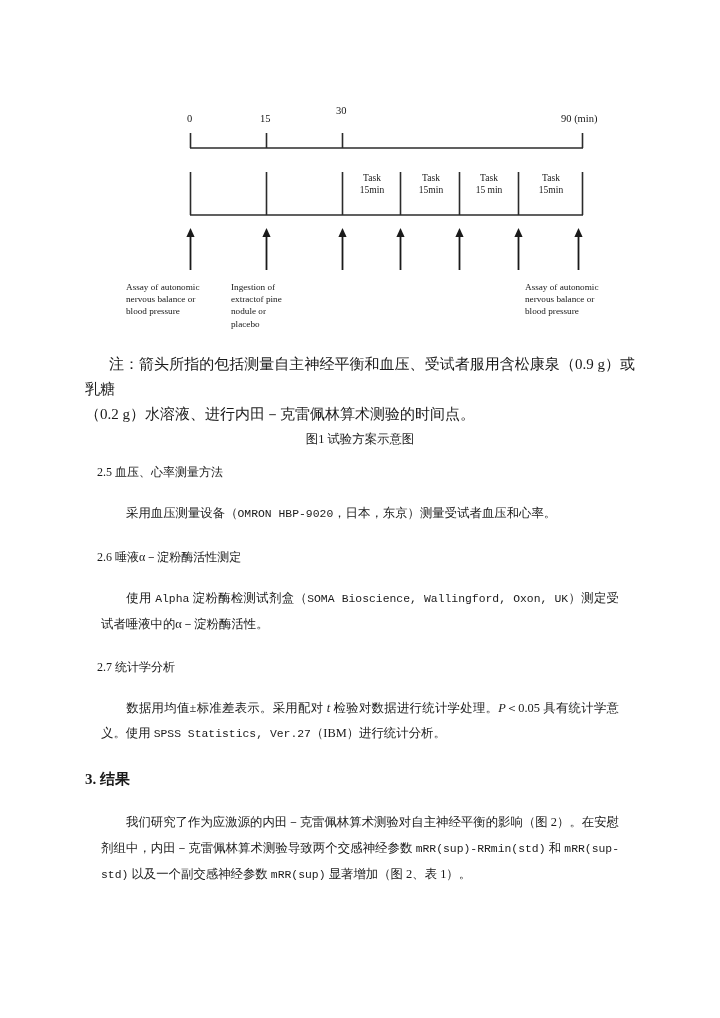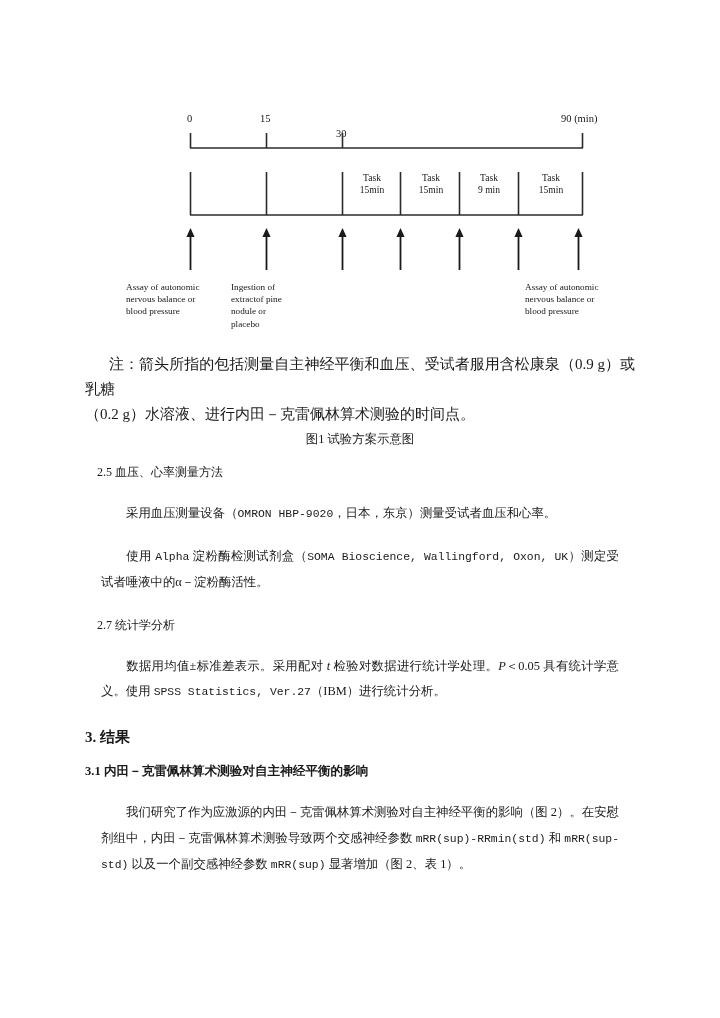--- a/index.html
+++ b/index.html
@@ -125,21 +125,21 @@
 </style>
 </head>
 <body>
 
 <div class="page">
 
   <div class="figure">
 
     <div class="tick-label" style="left:187px; top:114px;">0</div>
     <div class="tick-label" style="left:260px; top:114px;">15</div>
-    <div class="tick-label" style="left:336px; top:129px;">30</div>
+    <div class="tick-label" style="left:336px; top:106px;">30</div>
     <div class="tick-label" style="left:561px; top:114px;">90 (min)</div>
 
     <svg width="720" height="345" viewBox="0 0 720 345" style="position:absolute; left:0; top:0;">
 
       <g stroke="#2b2b2b" stroke-width="1.6" stroke-linecap="butt">
         <line x1="190" y1="148" x2="583" y2="148"></line>
         <line x1="190.5" y1="133" x2="190.5" y2="148"></line>
         <line x1="266.5" y1="133" x2="266.5" y2="148"></line>
         <line x1="342.5" y1="133" x2="342.5" y2="148"></line>
         <line x1="582.5" y1="133" x2="582.5" y2="148"></line>
@@ -191,21 +191,21 @@
     <div class="task-label" style="left:345px; top:173px; width:54px;">
       <div>Task</div>
       <div>15min</div>
     </div>
     <div class="task-label" style="left:404px; top:173px; width:54px;">
       <div>Task</div>
       <div>15min</div>
     </div>
     <div class="task-label" style="left:462px; top:173px; width:54px;">
       <div>Task</div>
-      <div>9 min</div>
+      <div>15 min</div>
     </div>
     <div class="task-label" style="left:522px; top:173px; width:58px;">
       <div>Task</div>
       <div>15min</div>
     </div>
 
     <div class="anno" style="left:126px; top:281px;">
       <div>Assay of autonomic</div>
       <div>nervous balance or</div>
       <div>blood pressure</div>
@@ -234,30 +234,30 @@
       <span>（0.2 g）水溶液、进行内田－克雷佩林算术测验的时间点。</span>
     </p>
 
     <p class="fig-caption">图1 试验方案示意图</p>
 
     <h2 class="h2">2.5 血压、心率测量方法</h2>
     <p class="para">
       <span class="indent"></span><span>采用血压测量设备（</span><span class="mono">OMRON HBP-9020</span><span>，日本，东京）测量受试者血压和心率。</span>
     </p>
 
+    <h2 class="h2">2.6 唾液α－淀粉酶活性测定</h2>
     <p class="para">
       <span class="indent"></span><span>使用 </span><span class="mono">Alpha</span><span> 淀粉酶检测试剂盒（</span><span class="mono">SOMA Bioscience, Wallingford, Oxon, UK</span><span>）测定受试者唾液中的α－淀粉酶活性。</span>
     </p>
 
     <h2 class="h2">2.7 统计学分析</h2>
     <p class="para">
       <span class="indent"></span><span>数据用均值±标准差表示。采用配对 </span><span class="ital">t</span><span> 检验对数据进行统计学处理。</span><span class="ital">P</span><span>＜0.05 具有统计学意义。使用 </span><span class="mono">SPSS Statistics, Ver.27</span><span>（IBM）进行统计分析。</span>
     </p>
 
     <h1 class="h1">3. 结果</h1>
 
-    <h3 class="h3">3.1 内田－克雷佩林算术测验对自主神经平衡的影响</h3>
     <p class="para">
       <span class="indent"></span><span>我们研究了作为应激源的内田－克雷佩林算术测验对自主神经平衡的影响（图 2）。在安慰剂组中，内田－克雷佩林算术测验导致两个交感神经参数 </span><span class="mono">mRR(sup)-RRmin(std)</span><span> 和 </span><span class="mono">mRR(sup-std)</span><span> 以及一个副交感神经参数 </span><span class="mono">mRR(sup)</span><span> 显著增加（图 2、表 1）。</span>
     </p>
 
   </div>
 </div>
 
 </body></html>

